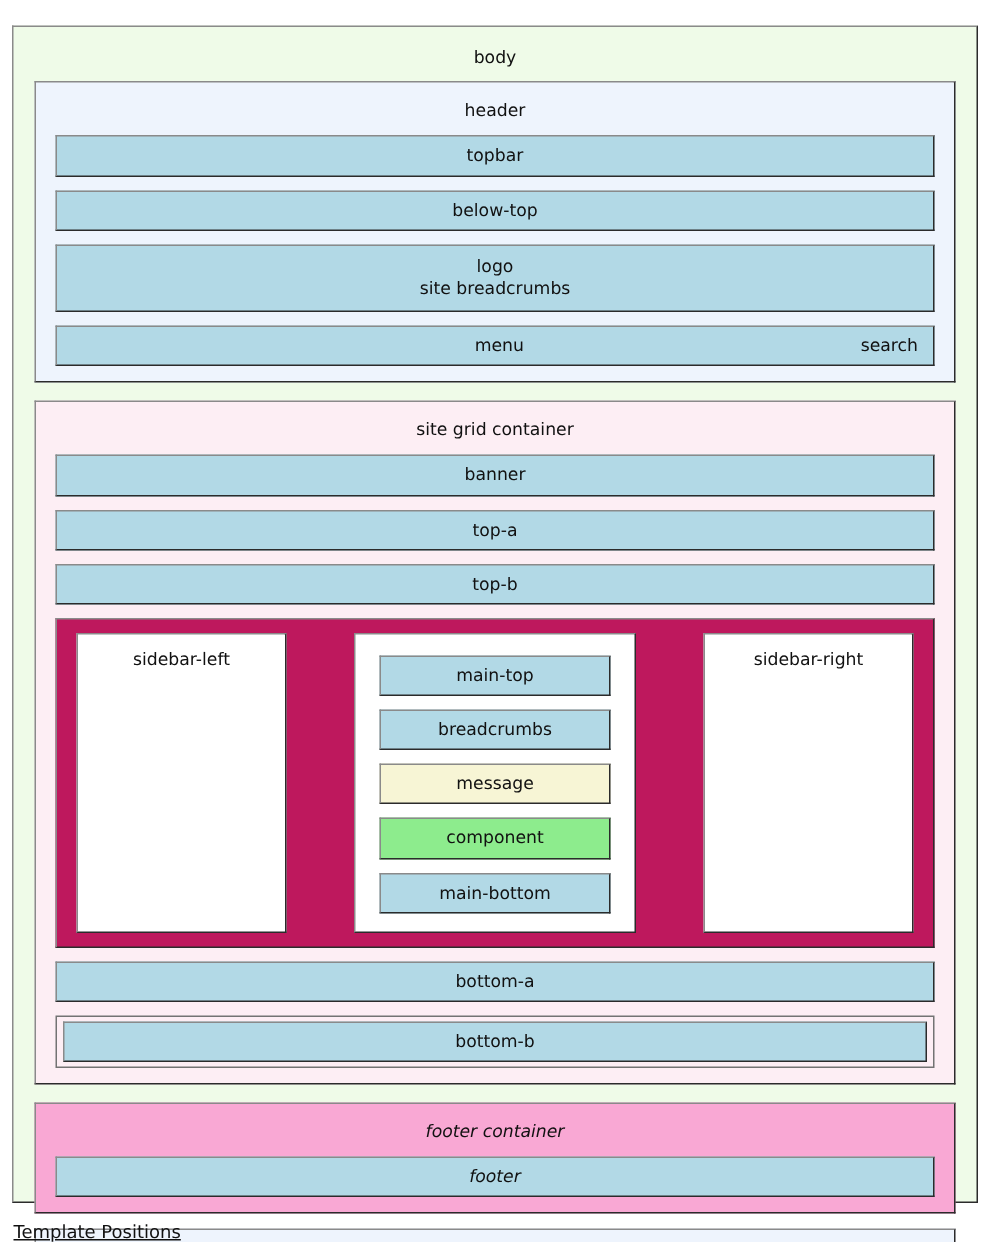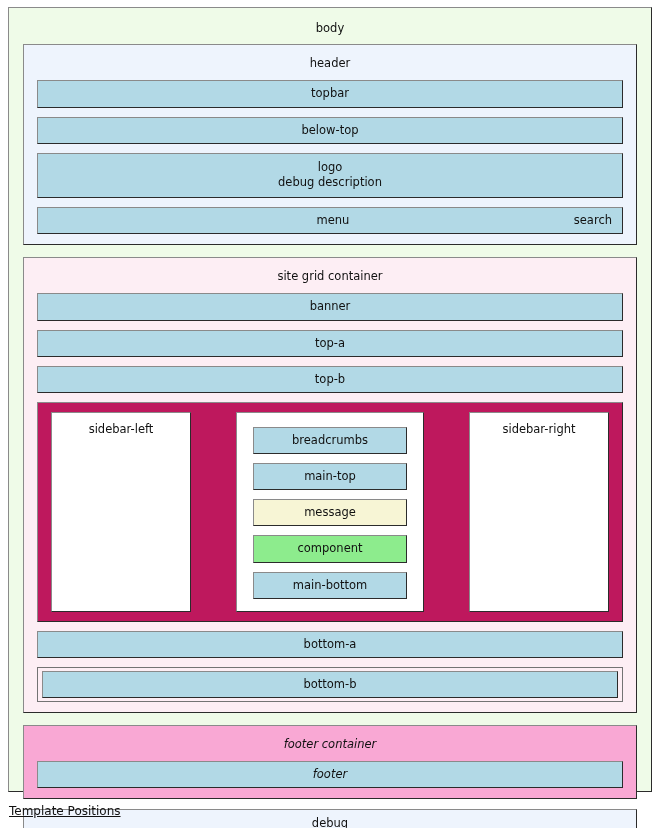--- a/index.html
+++ b/index.html
@@ -14,20 +14,21 @@
     font-size: 11.5px;
     color: #111111;
     -webkit-font-smoothing: antialiased;
   }
 
   .page {
     position: relative;
     width: 660px;
     height: 728px;
     box-sizing: border-box;
+    margin-top: 10px;
   }
 
   
   .box {
     box-sizing: border-box;
     border: 1px solid #7d7d7d;
     border-top-color: #8a8a8a;
     border-left-color: #8a8a8a;
     border-right-color: #2b2b2b;
     border-bottom-color: #2b2b2b;
@@ -180,21 +181,21 @@
       <div class="box bar">
         <span class="lbl">topbar</span>
       </div>
 
       <div class="box bar">
         <span class="lbl">below-top</span>
       </div>
 
       <div class="box bar tall">
         <span class="lbl">logo</span>
-        <span class="lbl">debug description</span>
+        <span class="lbl">site breadcrumbs</span>
       </div>
 
       <div class="box bar split">
         <span class="lbl menu-label">menu</span>
         <span class="lbl search-label">search</span>
       </div>
     </div>
 
     <div class="box grid-box">
       <span class="lbl">site grid container</span>
@@ -212,24 +213,24 @@
       </div>
 
       <div class="box cols-wrap">
 
         <div class="col side">
           <span class="lbl">sidebar-left</span>
         </div>
 
         <div class="col main">
           <div class="box bar">
+            <span class="lbl">main-top</span>
+          </div>
+          <div class="box bar">
             <span class="lbl">breadcrumbs</span>
-          </div>
-          <div class="box bar">
-            <span class="lbl">main-top</span>
           </div>
           <div class="box bar message">
             <span class="lbl">message</span>
           </div>
           <div class="box bar component">
             <span class="lbl">component</span>
           </div>
           <div class="box bar">
             <span class="lbl">main-bottom</span>
           </div>

